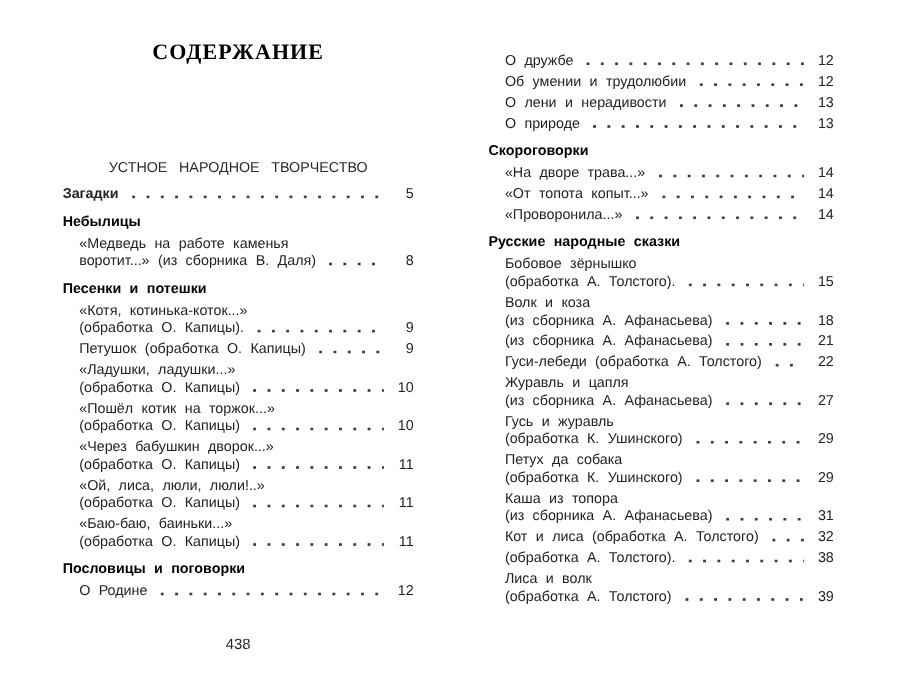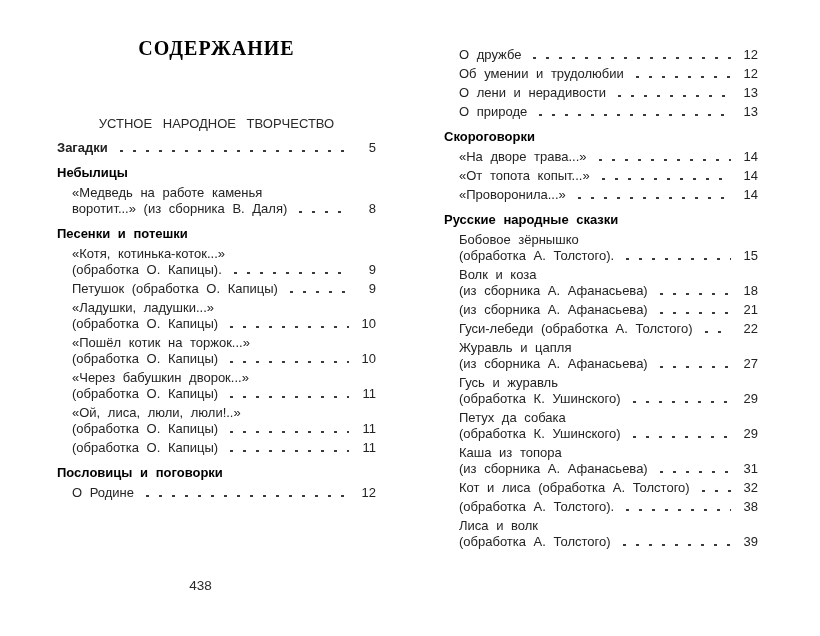--- a/index.html
+++ b/index.html
@@ -12,39 +12,39 @@
   .col-left  { left:57px;  width:319px; }
   .col-right { left:444px; width:314px; }
   .col-left  { padding-top:40px; }
   .col-right { padding-top:44px; }
   .title {
     margin:0; text-align:center;
     font-family:"Liberation Serif", serif; font-weight:bold;
     font-size:20px; letter-spacing:1px; color:#000000;
   }
   .section-header {
-    margin-top:60px; margin-bottom:8px; text-align:center;
+    margin-top:88px; margin-bottom:8px; text-align:center;
     word-spacing:7px; color:#2a2a2a;
   }
   .toc { word-spacing:4px; }
   .toc-heading { font-weight:bold; margin:9px 0 4px 0; color:#000000; }
   .toc-item { padding-left:15px; margin:3px 0; }
   .toc-item .l1 { }
   .row { display:flex; align-items:flex-start; }
   .row .t { white-space:nowrap; }
   .chapter { padding-left:0; }
   .chapter .t { font-weight:bold; }
   .leader {
     flex:1; height:13px; margin:0 3px 1px 7px;
     background-image: radial-gradient(circle, #3a3a3a 1.15px, transparent 1.5px);
     background-size:13px 4px; background-repeat:repeat-x; background-position:left bottom;
   }
   .pg { min-width:24px; text-align:right; word-spacing:normal; }
   .folio { position:absolute; text-align:center; font-size:13.5px; color:#2a2a2a; }
-  .folio-left  { left:41px;  width:319px; bottom:42px; }
+  .folio-left  { left:57px;  width:319px; bottom:42px; }
   .folio-right { left:444px; width:314px; bottom:37px; }
 </style>
 </head>
 <body>
 
 <div class="page">
   <div class="col col-left">
     <h1 class="title">СОДЕРЖАНИЕ</h1>
     <div class="section-header">УСТНОЕ НАРОДНОЕ ТВОРЧЕСТВО</div>
     <div class="toc">
@@ -106,20 +106,21 @@
         </div>
         <div class="toc-item">
           <div class="l1">«Ой, лиса, люли, люли!..»</div>
           <div class="row">
             <span class="t">(обработка О. Капицы)</span>
             <span class="leader"></span>
             <span class="pg">11</span>
           </div>
         </div>
         <div class="toc-item">
+          <div class="l1">«Баю-баю, баиньки...»</div>
           <div class="row">
             <span class="t">(обработка О. Капицы)</span>
             <span class="leader"></span>
             <span class="pg">11</span>
           </div>
         </div>
         <div class="toc-heading">Пословицы и поговорки</div>
         <div class="toc-item">
           <div class="row">
             <span class="t">О Родине</span>

